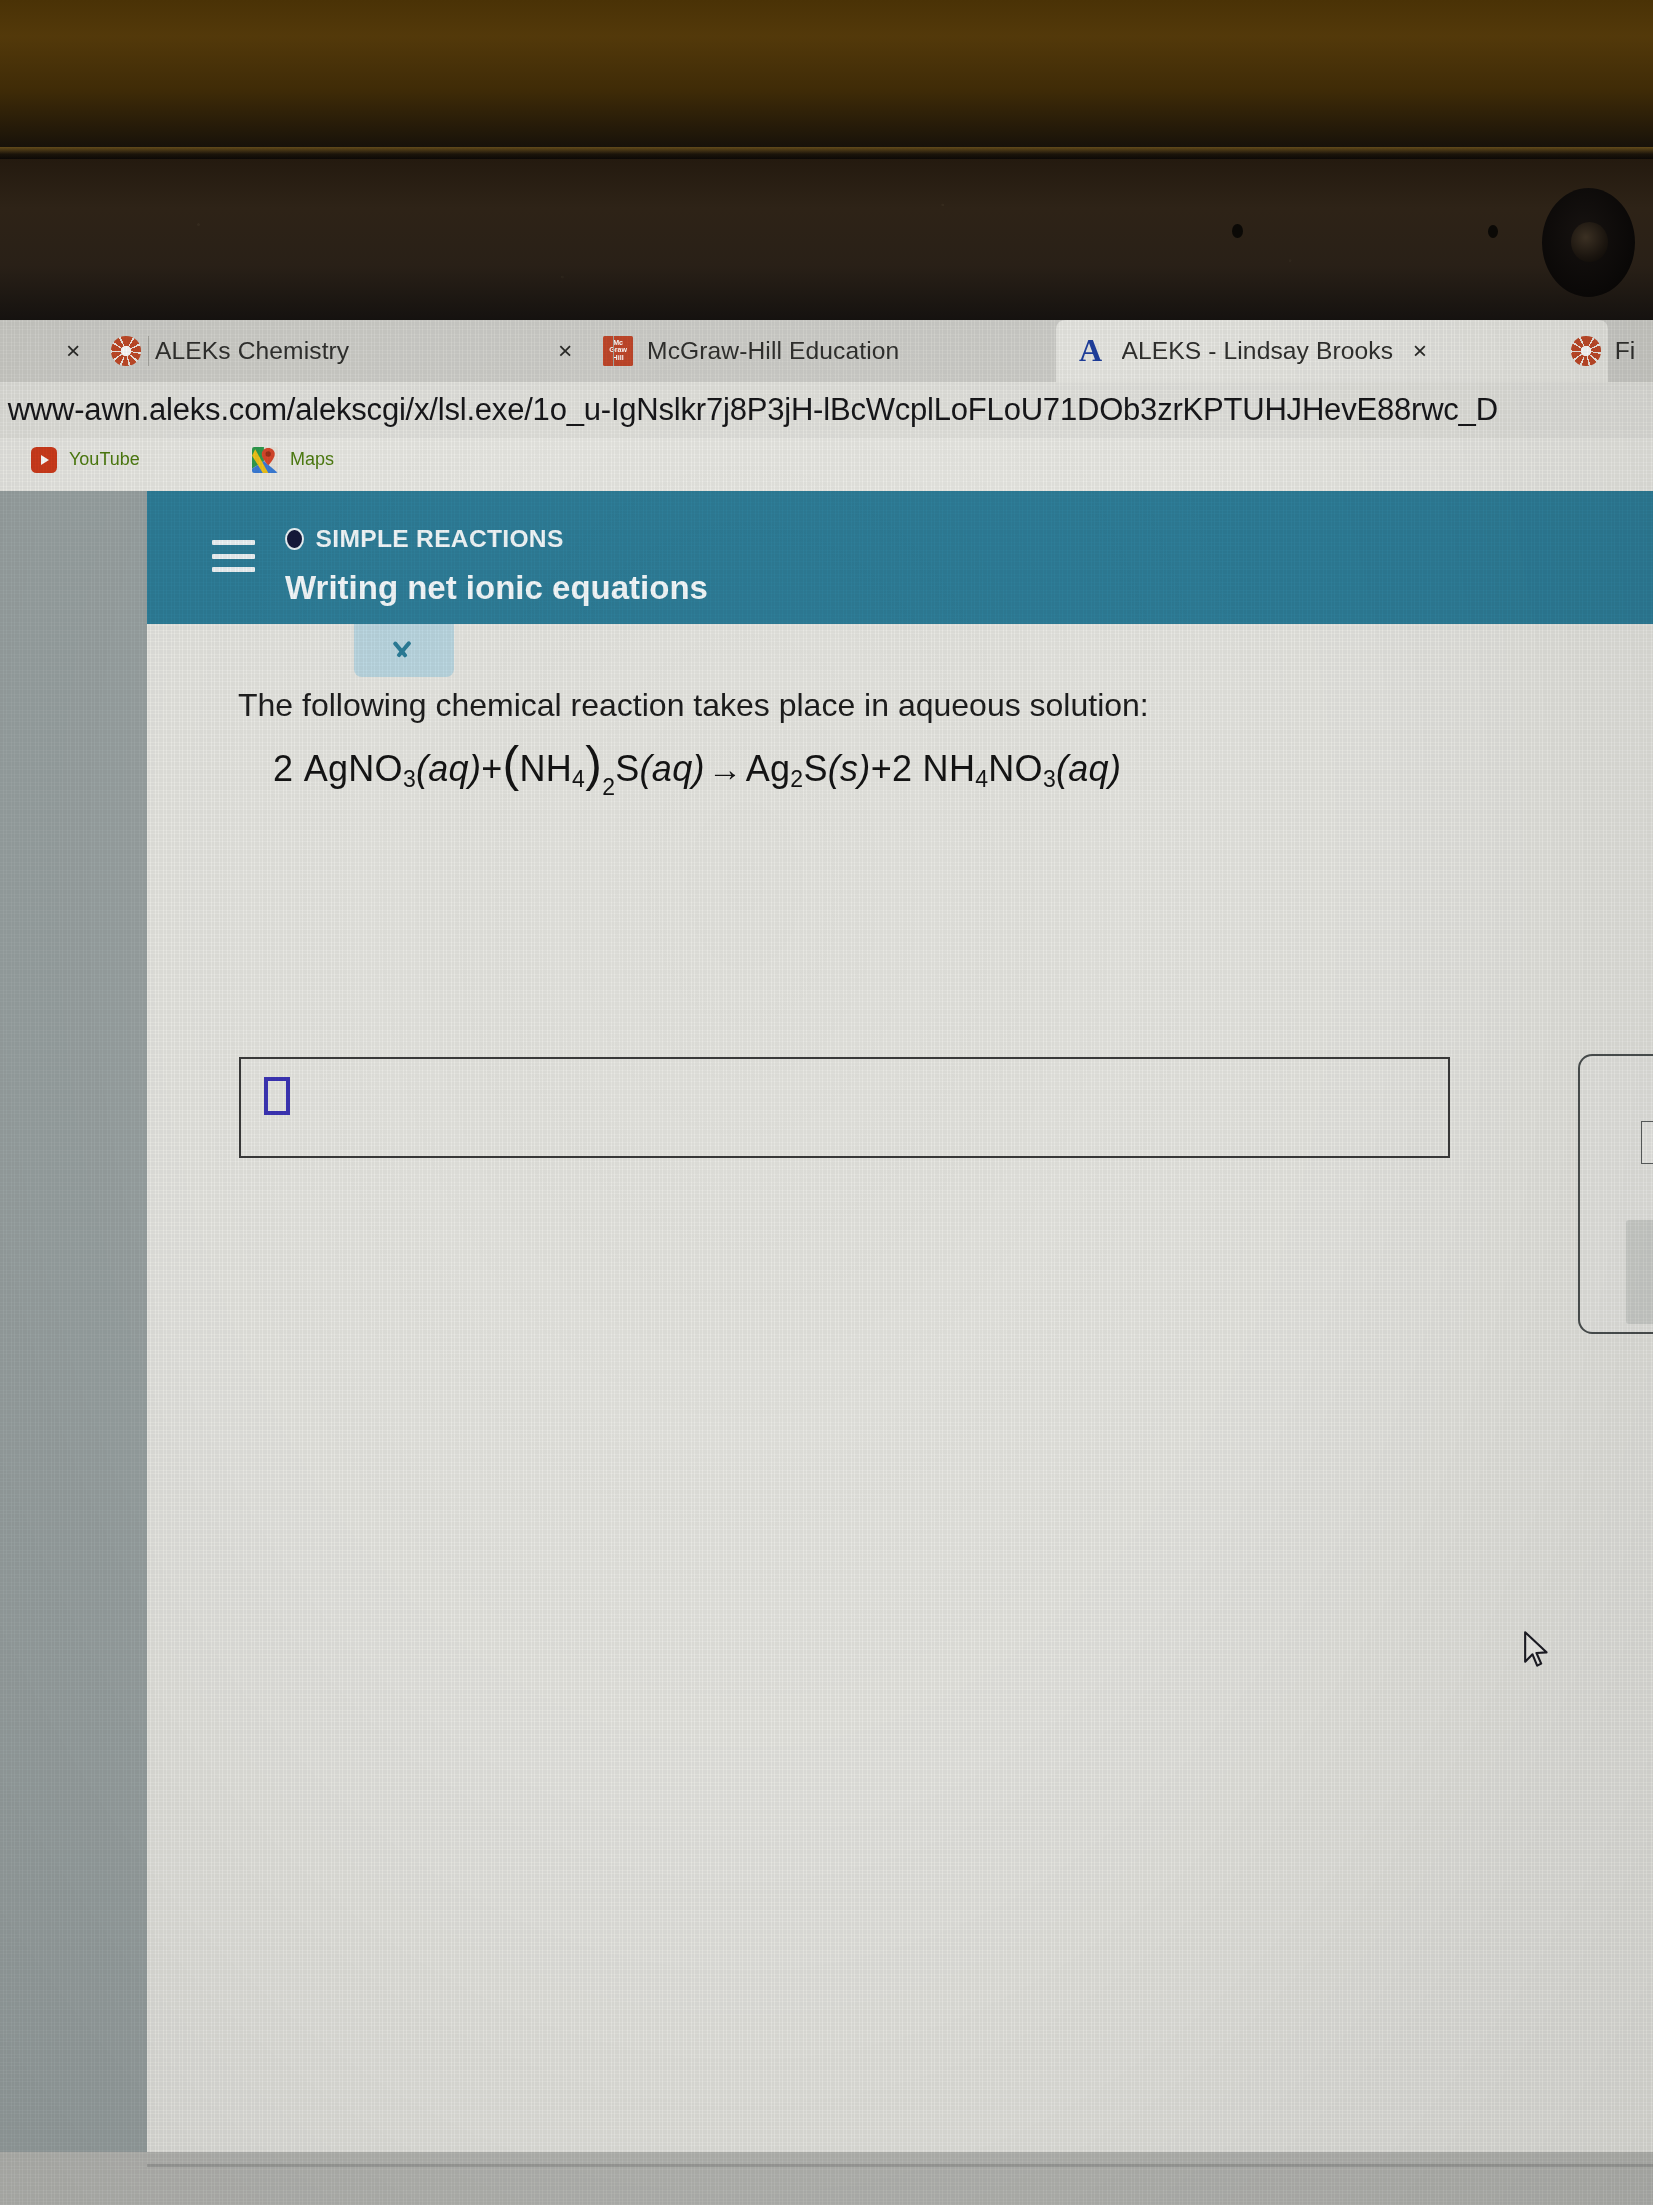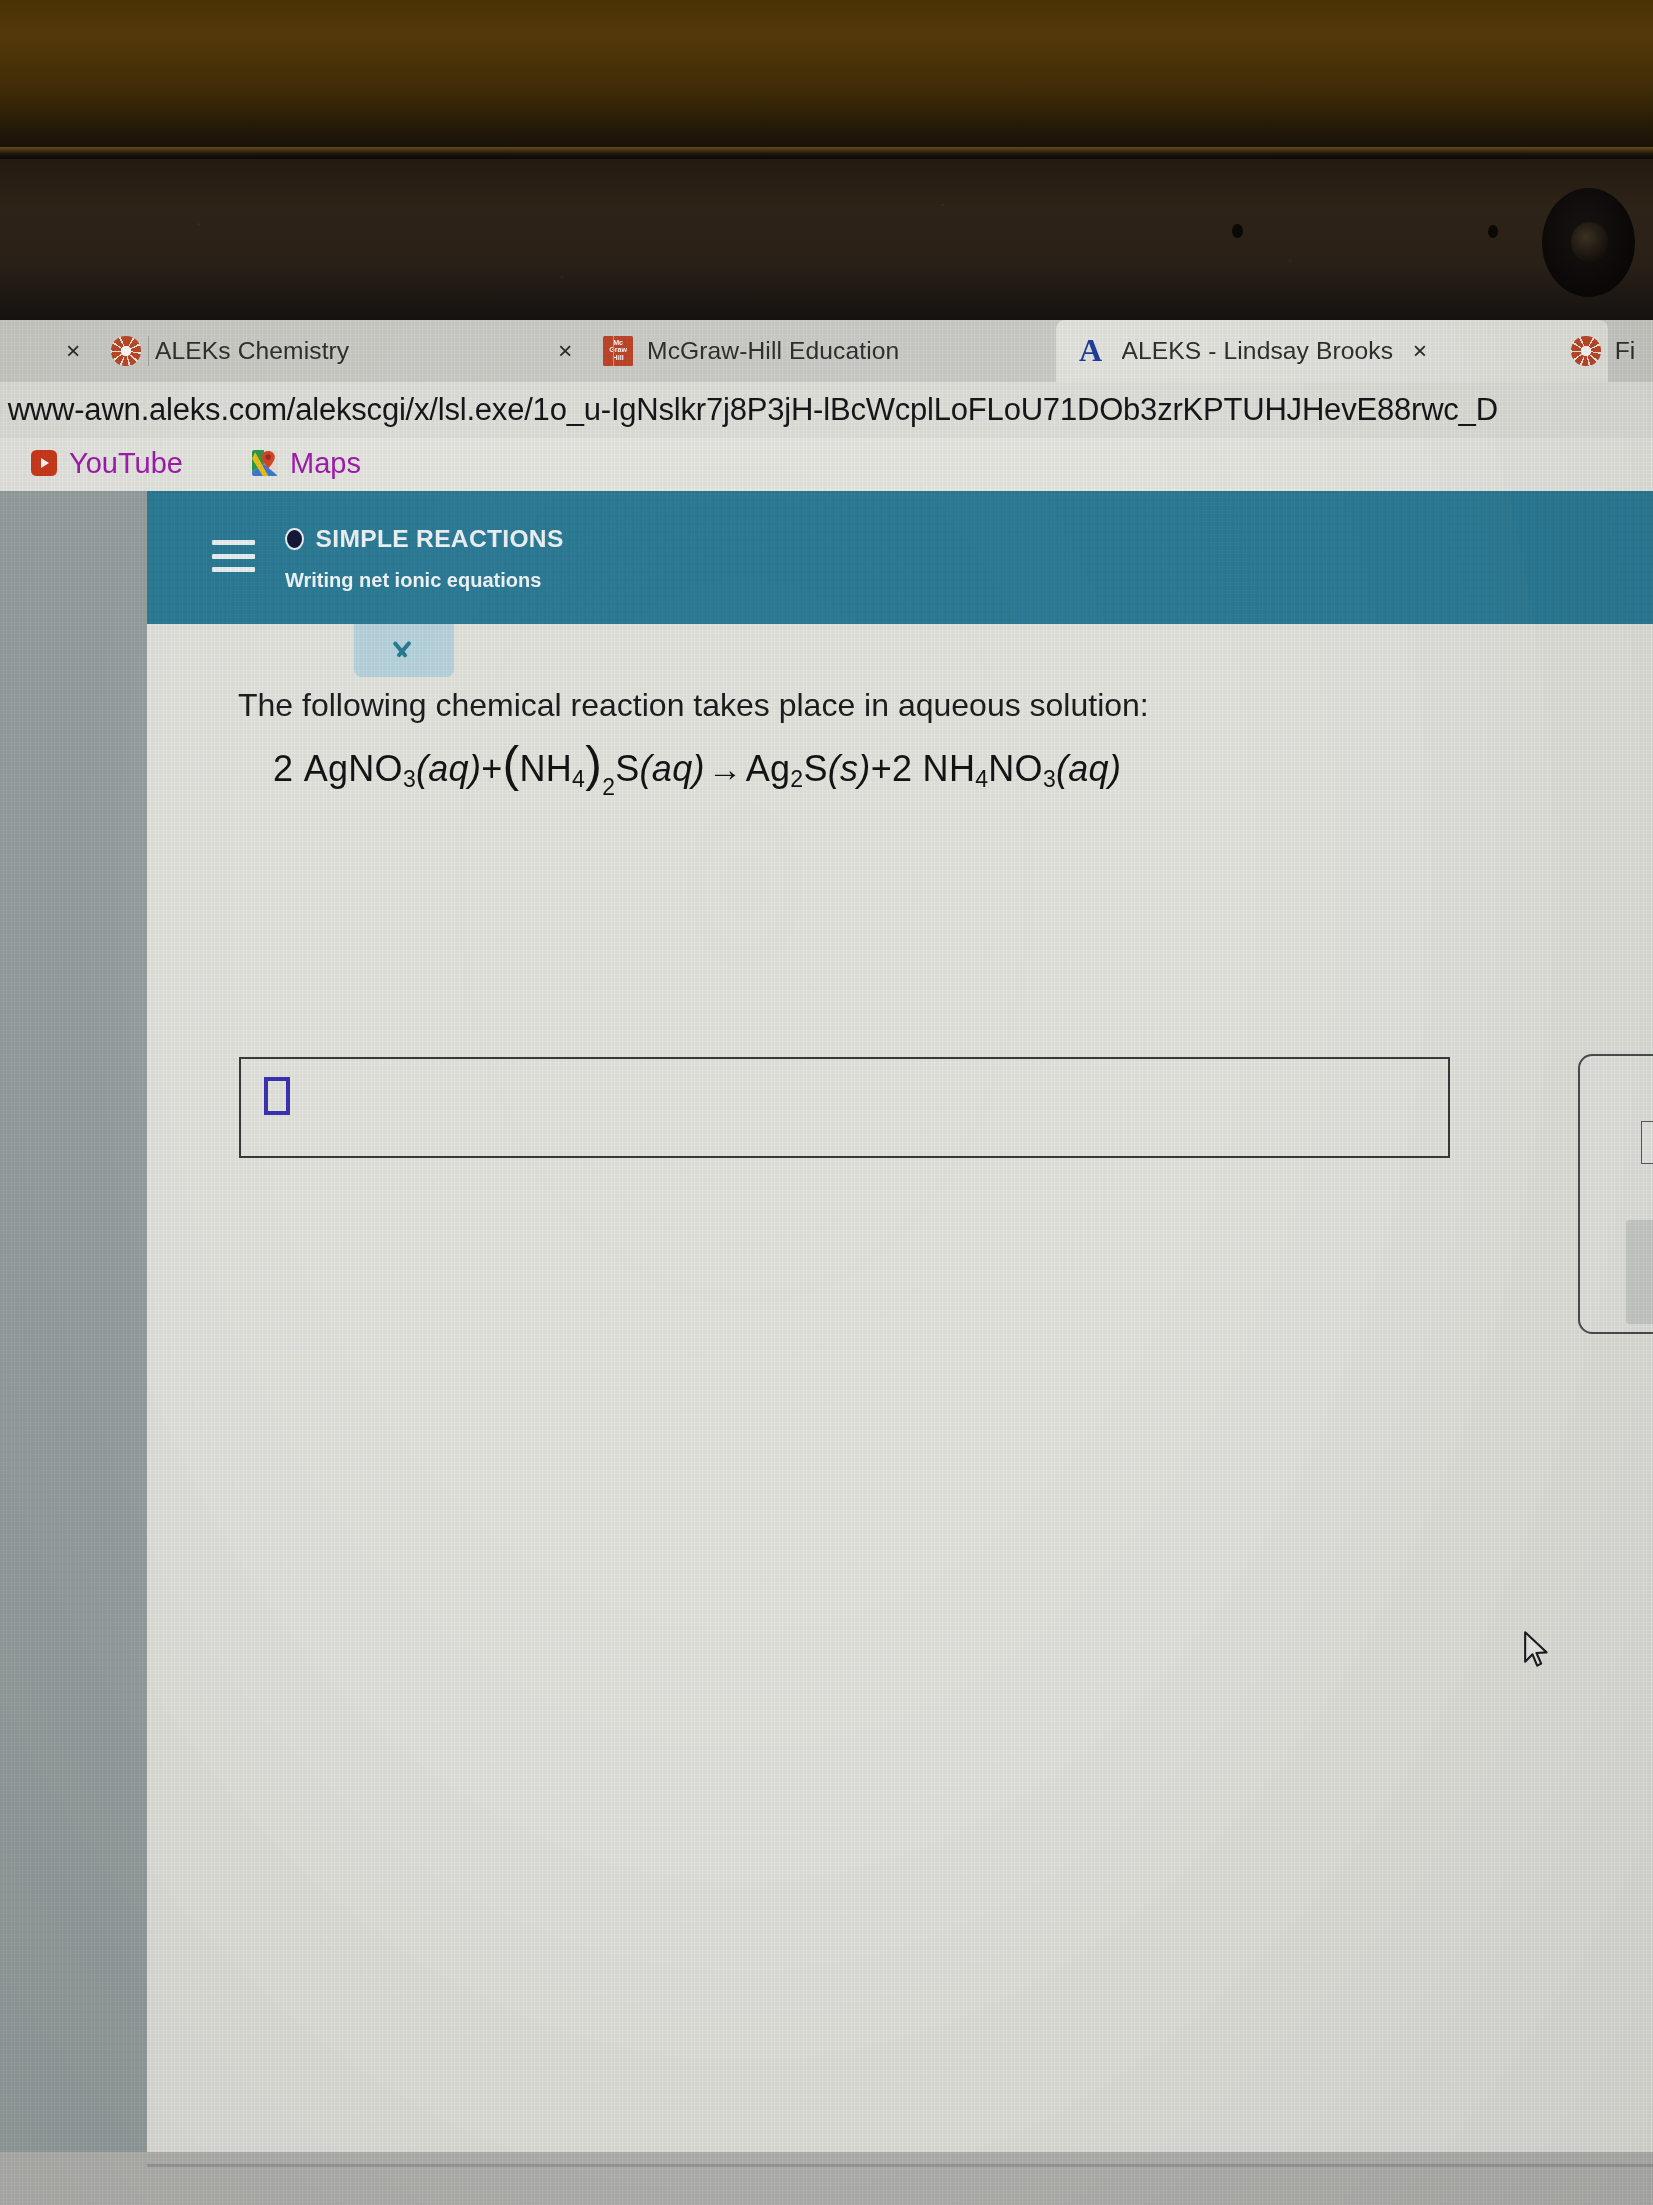--- a/index.html
+++ b/index.html
@@ -208,22 +208,22 @@
     background: #ebebe6;
   }
   .bm {
     position: absolute;
     top: 8.8px;
     display: flex;
     align-items: center;
     gap: 12px;
   }
   .bm-label {
-    font-size: 29px;
-    color: #a21caf;
+    font-size: 18px;
+    color: #4d7c0f;
     white-space: nowrap;
   }
   .bm-ico { width: 26px; height: 26px; position: relative; flex: 0 0 26px; }
   .ico-youtube {
     background: #cf3b1c;
     border-radius: 5.5px;
     display: flex; align-items: center; justify-content: center;
   }
   .ico-youtube::after {
     content: "";
@@ -291,21 +291,21 @@
   .hdr-eyebrow-text {
     font-size: 24.6px;
     font-weight: 700;
     color: #f2f8fa;
     letter-spacing: 0.3px;
     white-space: nowrap;
   }
   .hdr-title {
     position: absolute;
     left: 138px; top: 78px;
-    font-size: 20px;
+    font-size: 33px;
     font-weight: 700;
     color: #f5fafc;
     white-space: nowrap;
   }
 
   
   .collapse-tab {
     position: absolute;
     left: 207px; top: 133px;
     width: 100px; height: 53px;

